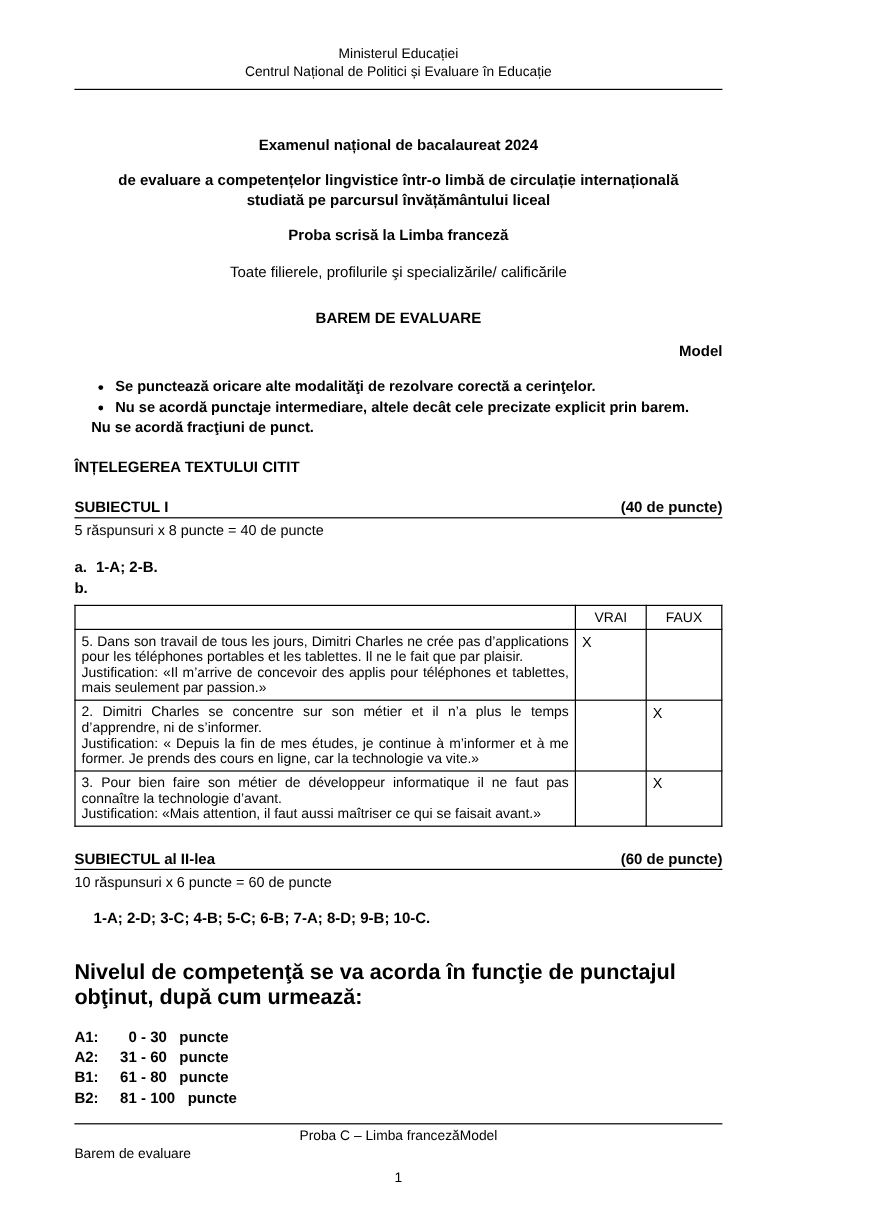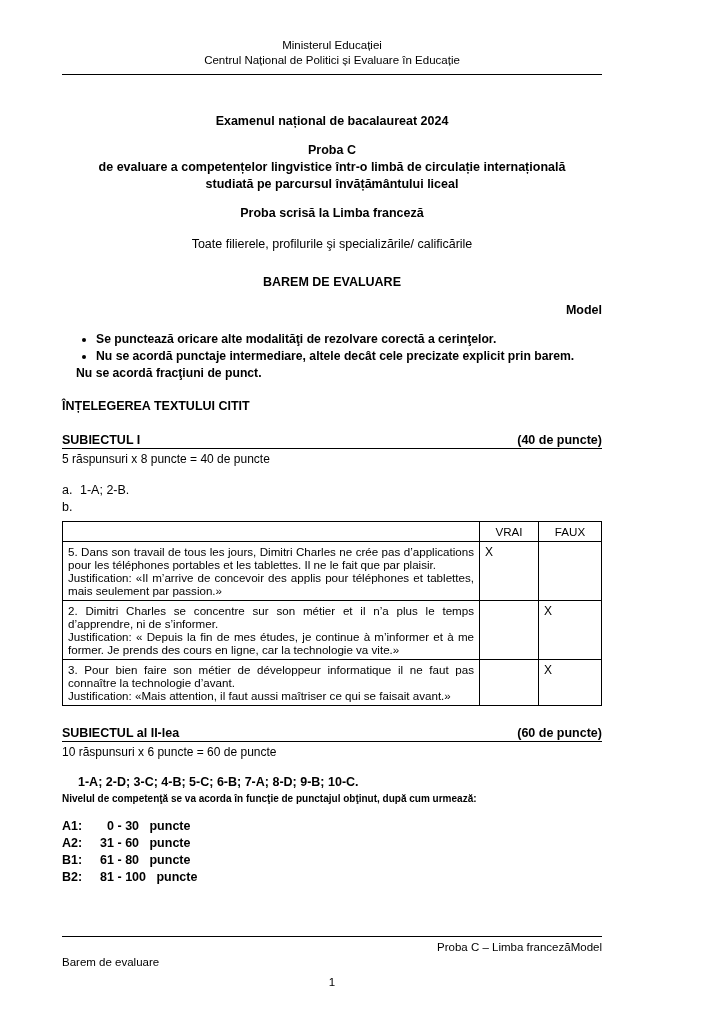--- a/index.html
+++ b/index.html
@@ -92,21 +92,21 @@
     border-bottom: 1px solid #000;
     padding-bottom: 1px;
     margin-top: 20px;
   }
   .subj-left { text-decoration: none; }
   .sub-note {
     font-size: 12px;
     margin-top: 3px;
   }
   .ab-list {
-    font-weight: normal;
+    font-weight: bold;
     font-size: 12.5px;
     margin-top: 16px;
     line-height: 17px;
   }
   .ab-list .ind { display: inline-block; width: 18px; }
   table.tf {
     border-collapse: collapse;
     width: 100%;
     margin-top: 5px;
     font-size: 11.6px;
@@ -133,22 +133,22 @@
     font-size: 12px;
   }
   .answers-line {
     font-weight: bold;
     font-size: 12.5px;
     margin-top: 16px;
     margin-left: 16px;
   }
   .level-line {
     font-weight: bold;
-    font-size: 10px;
-    margin-top: 4px;
+    font-size: 18px;
+    margin-top: 28px;
   }
   .levels {
     font-weight: bold;
     font-size: 12.5px;
     margin-top: 14px;
     line-height: 17px;
   }
   .levels .lv { display: inline-block; width: 30px; }
   .levels .rng-num { display: inline-block; width: 22px; text-align: right; }
   .footer {
@@ -156,21 +156,21 @@
     left: 62px;
     right: 62px;
     bottom: 36px;
   }
   .footer-rule {
     border-top: 1px solid #000;
     margin-bottom: 3px;
   }
   .footer-row {
     display: flex;
-    justify-content: flex-end;
+    justify-content: center;
     font-size: 11.5px;
     line-height: 15px;
   }
   .footer-sub {
     font-size: 11.5px;
     line-height: 15px;
   }
   .page-num {
     text-align: center;
     font-size: 11.5px;
@@ -184,21 +184,20 @@
 
   <div>
     <div class="hdr-line">Ministerul Educației</div>
     <div class="hdr-line">Centrul Național de Politici și Evaluare în Educație</div>
     <div class="hdr-rule"></div>
   </div>
 
   <div class="title-block">
     <div class="t-bold">Examenul național de bacalaureat 2024</div>
     <div class="spacer-12"></div>
-    <div class="t-bold">Proba C</div>
     <div class="t-bold-sm">de evaluare a competențelor lingvistice într-o limbă de circulație internațională</div>
     <div class="t-bold-sm">studiată pe parcursul învățământului liceal</div>
     <div class="spacer-12"></div>
     <div class="t-bold">Proba scrisă la Limba franceză</div>
     <div class="spacer-14"></div>
     <div class="t-reg">Toate filierele, profilurile şi specializările/ calificările</div>
   </div>
 
   <div class="barem">BAREM DE EVALUARE</div>
   <div class="model-right">Model</div>

